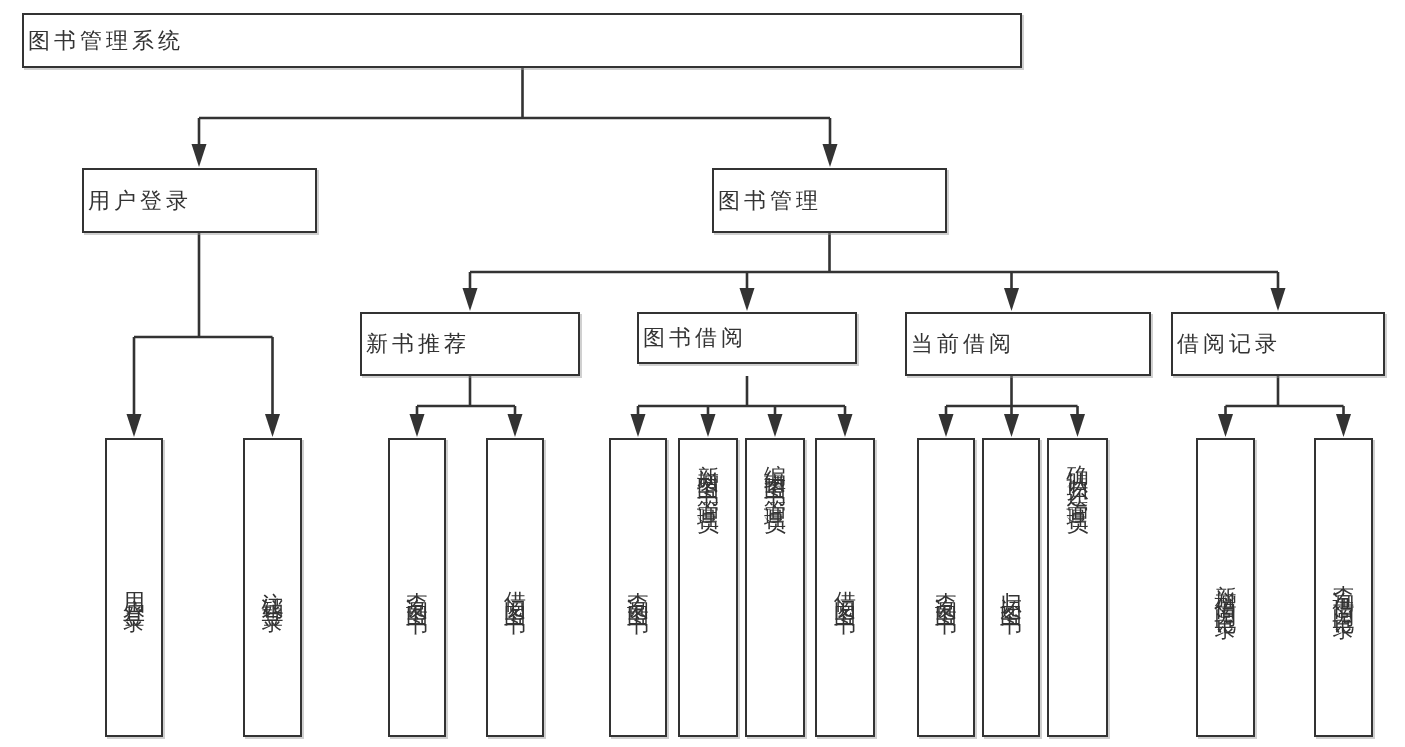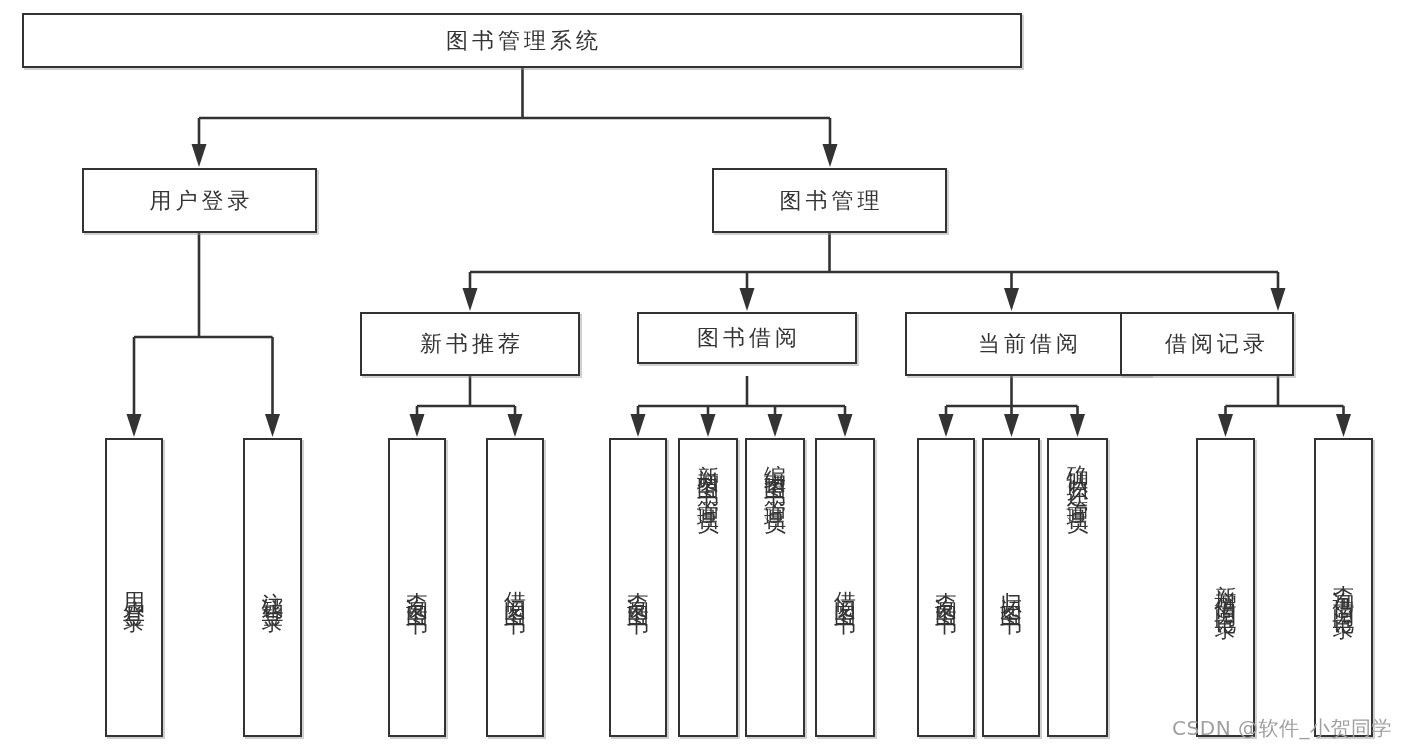--- a/index.html
+++ b/index.html
@@ -25,21 +25,20 @@
   svg.wires { position: absolute; left: 0; top: 0; }
   .wire { stroke: var(--line); stroke-width: 2.6; fill: none; }
   .arrowhead { fill: var(--line); stroke: none; }
   .box {
     position: absolute;
     background: var(--box-fill);
     border: 2.6px solid var(--box-border);
     box-shadow: 2px 2px 0 rgba(150,150,150,0.45);
     display: flex;
     align-items: center;
-    justify-content: center;
     color: var(--text);
     font-size: 22px;
     line-height: 1;
   }
   .h-label {
     letter-spacing: 4px;
     padding-left: 4px; 
     white-space: nowrap;
   }
   .v-box { align-items: center; justify-content: center; }
@@ -130,21 +129,21 @@
 
   <div class="box" style="left:712px; top:168px; width:235px; height:65px;">
     <span class="h-label">图书管理</span>
   </div>
   <div class="box" style="left:637px; top:312px; width:220px; height:52px;">
     <span class="h-label">图书借阅</span>
   </div>
   <div class="box" style="left:905px; top:312px; width:246px; height:64px;">
     <span class="h-label">当前借阅</span>
   </div>
-  <div class="box" style="left:1120px; top:312px; width:174px; height:64px;padding-left:16px;">
+  <div class="box" style="left:1171px; top:312px; width:214px; height:64px;">
     <span class="h-label">借阅记录</span>
   </div>
 
   <div class="box v-box" style="left:105px; top:438px; width:58px; height:299px;">
     <span class="v-label">用户登录</span>
   </div>
   <div class="box v-box" style="left:243px; top:438px; width:59px; height:299px;">
     <span class="v-label">注销登录</span>
   </div>
 
@@ -178,15 +177,14 @@
     <span class="v-label">确认归还（管理员）</span>
   </div>
 
   <div class="box v-box" style="left:1196px; top:438px; width:59px; height:299px;">
     <span class="v-label">新增借阅记录</span>
   </div>
   <div class="box v-box" style="left:1314px; top:438px; width:59px; height:299px;">
     <span class="v-label">查询借阅记录</span>
   </div>
 
-  <div class="watermark">CSDN @软件_小贺同学</div>
 
 </div>
 
 </body></html>

